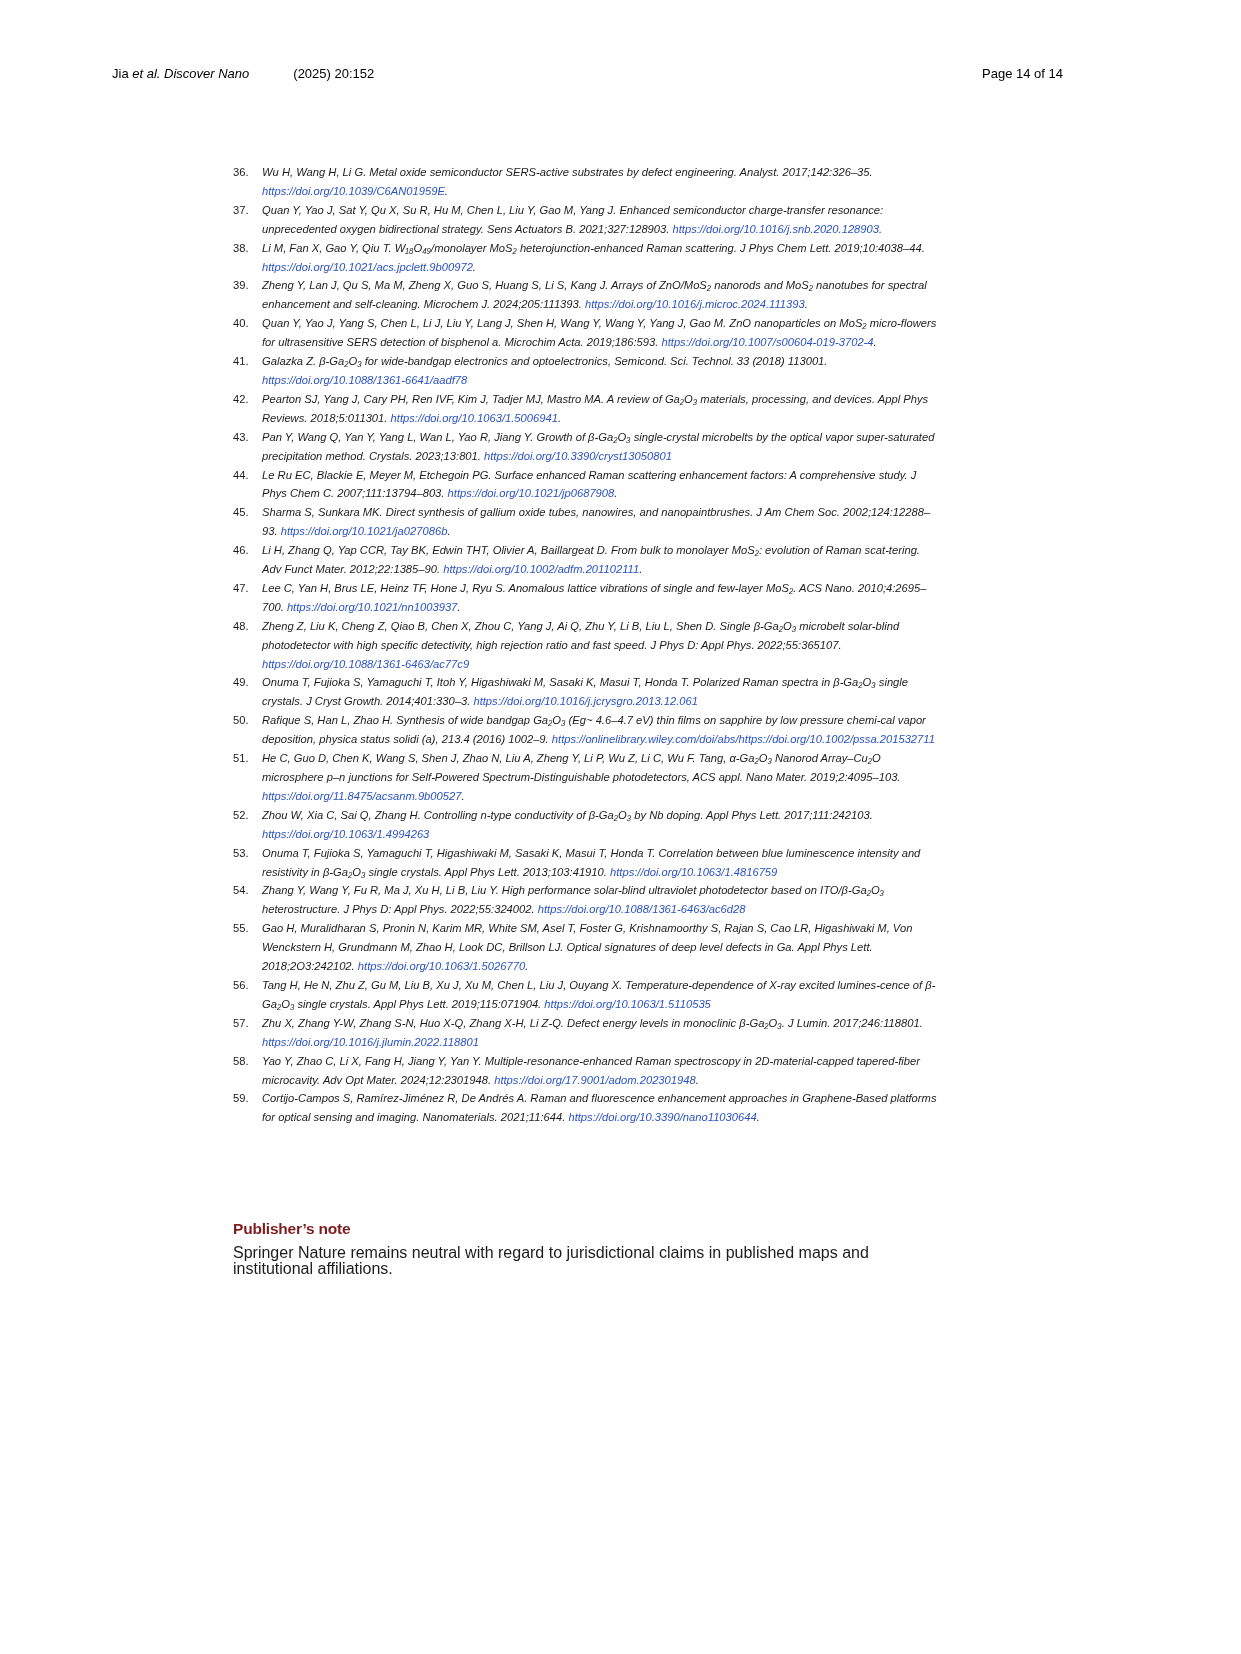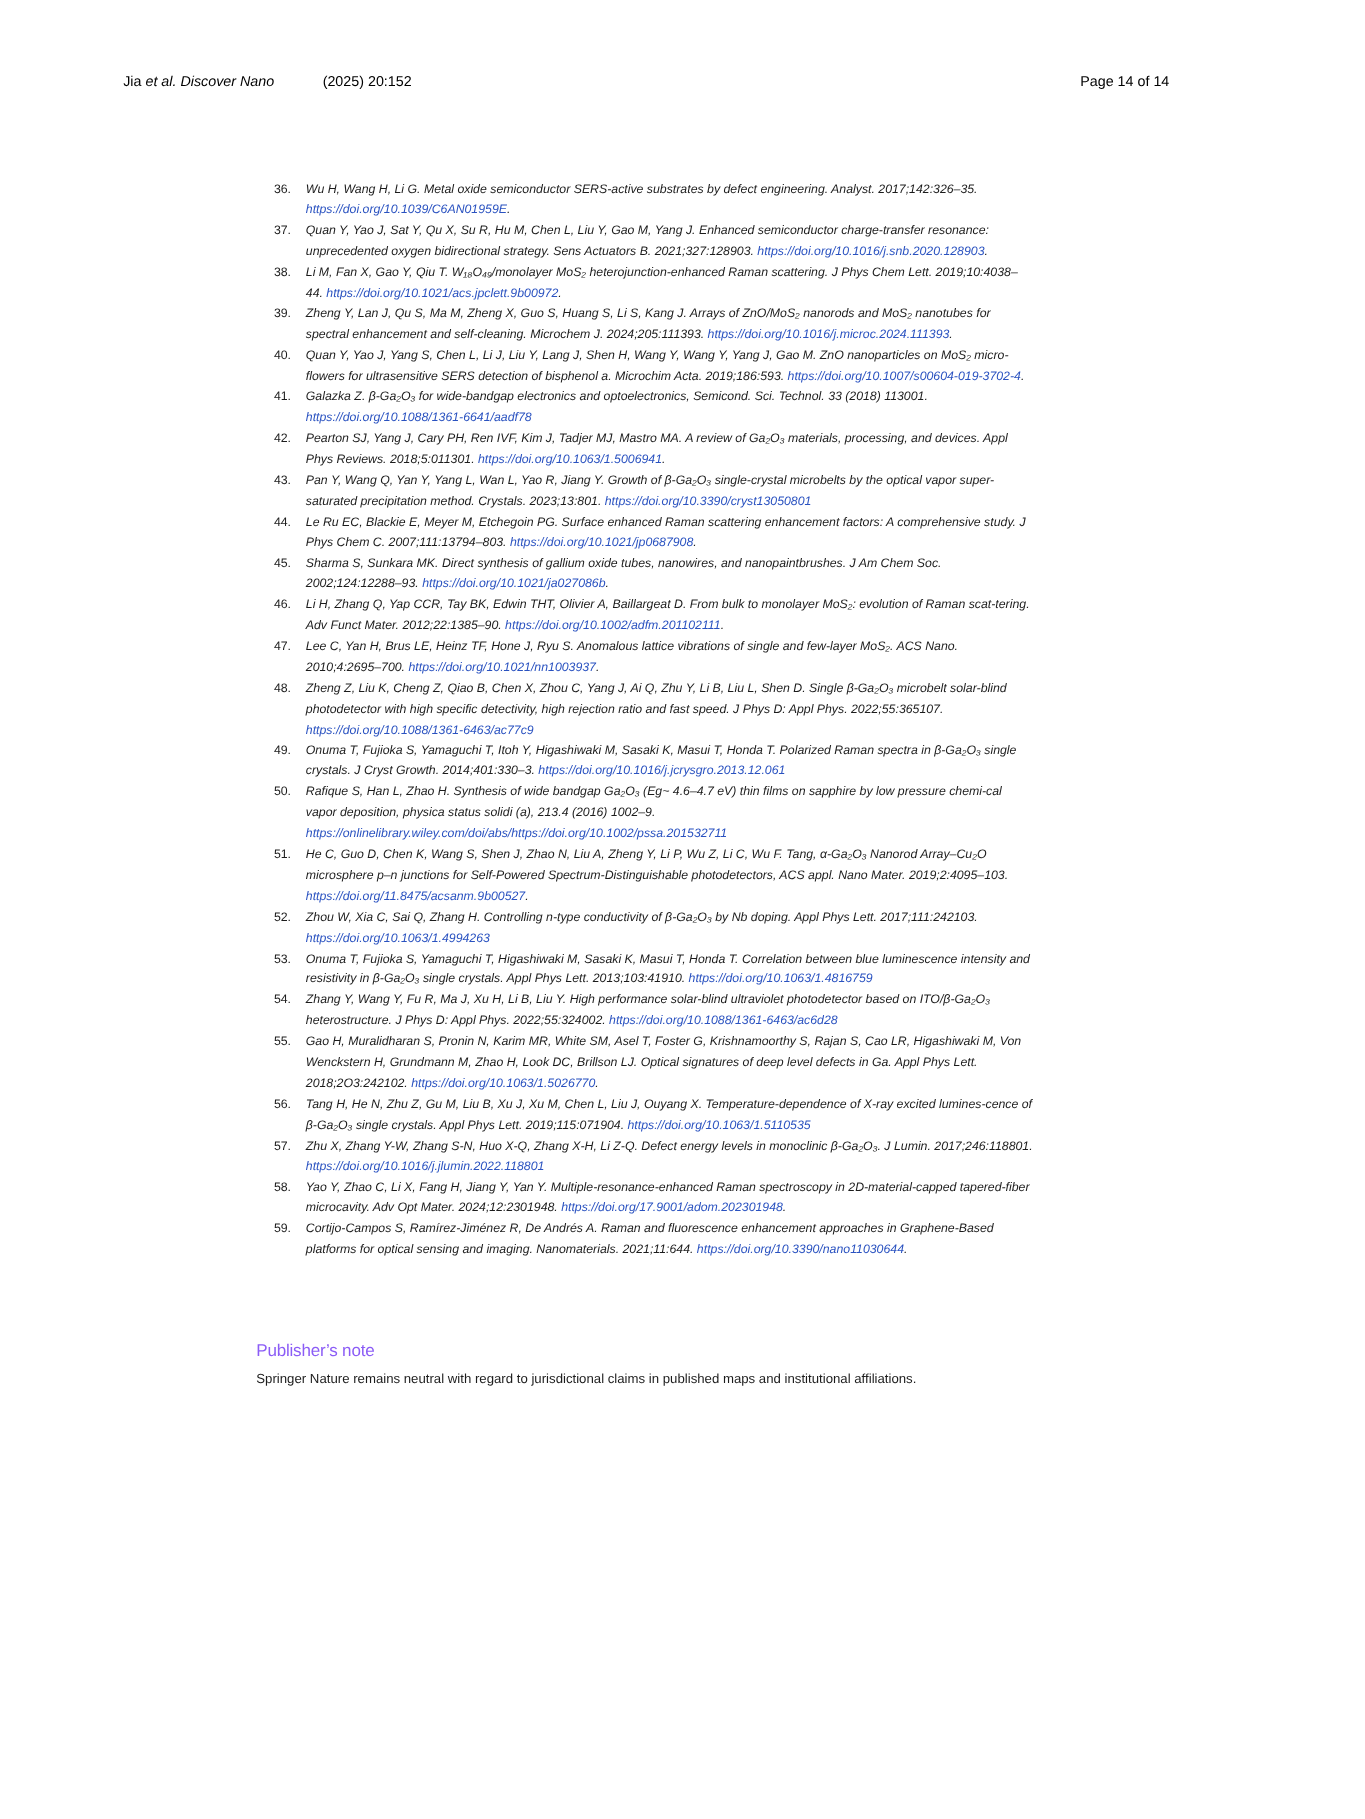--- a/index.html
+++ b/index.html
@@ -18,30 +18,30 @@
   }
   .header .left { white-space:nowrap; }
   .header .ital { font-style:italic; }
   .header .cite { margin-left:44px; font-style:normal; }
 
   .refs {
     position:absolute; left:233px; top:163px; width:706px;
     font-size:11.2px; line-height:18.9px; color:var(--ink);
   }
   .ref-item { display:flex; align-items:flex-start; }
-  .ref-num  { flex:0 0 29px; width:29px;margin-left:16px; }
+  .ref-num  { flex:0 0 29px; width:29px; }
   .ref-text { flex:1 1 auto; overflow-wrap:anywhere;font-style:italic; }
   a.doi-link { color:var(--link); text-decoration:none; cursor:pointer; overflow-wrap:anywhere; }
 
   .pubnote { position:absolute; left:233px; top:1220px; width:706px; }
   .pubnote h2 {
-    margin:0 0 7px 0; font-size:15.5px; font-weight:normal; color:#8b5cf6;
+    margin:0 0 7px 0; font-size:15.5px; font-weight:bold; color:#7f1d1d;
     letter-spacing:-0.2px;
   }
-  .pubnote p { margin:0; font-size:12px; line-height:16px; color:var(--ink); }
+  .pubnote p { margin:0; font-size:16px; line-height:16px; color:var(--ink); }
 </style>
 </head>
 <body>
 
 <div class="page">
 
   <div class="header">
     <div class="left">
       <span>Jia </span><span class="ital">et al. Discover Nano</span><span class="cite">(2025) 20:152</span>
     </div>

